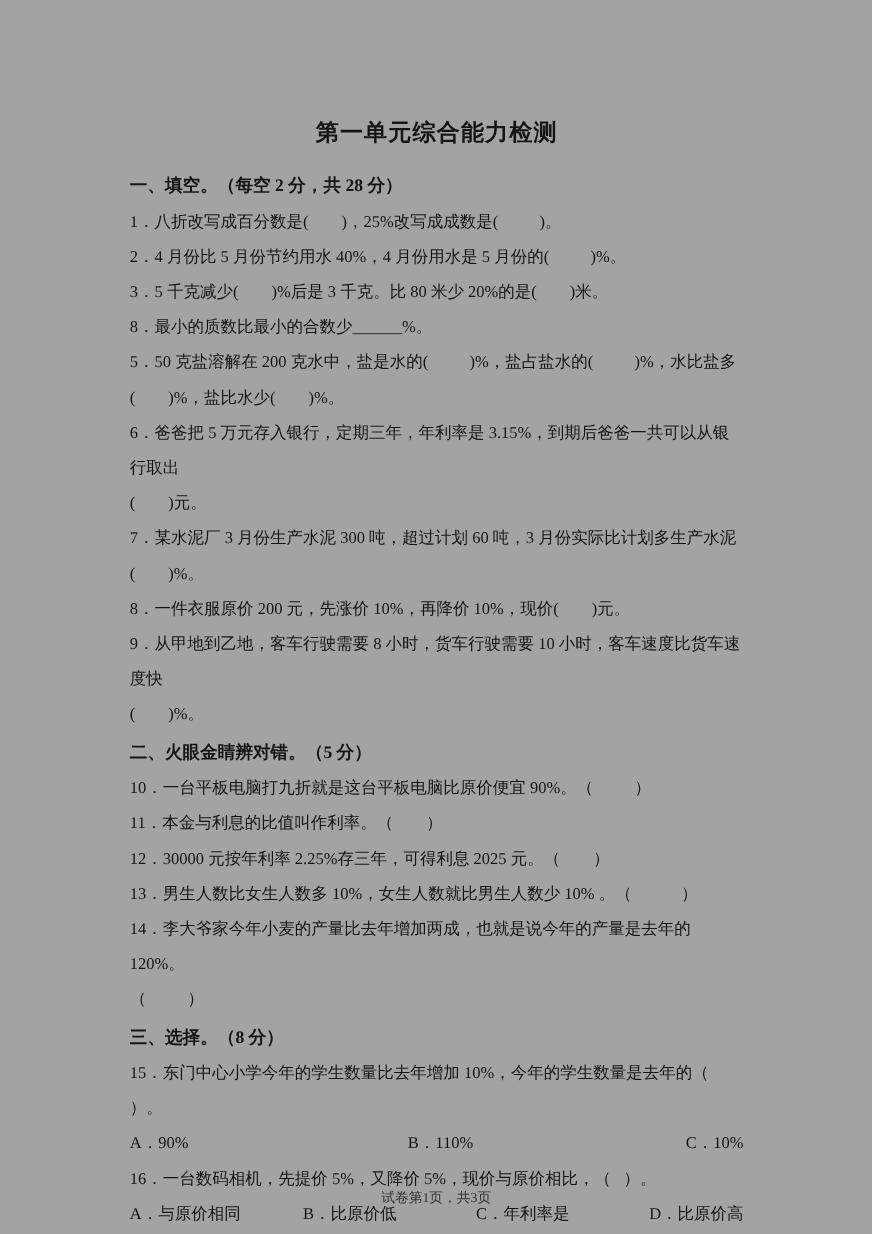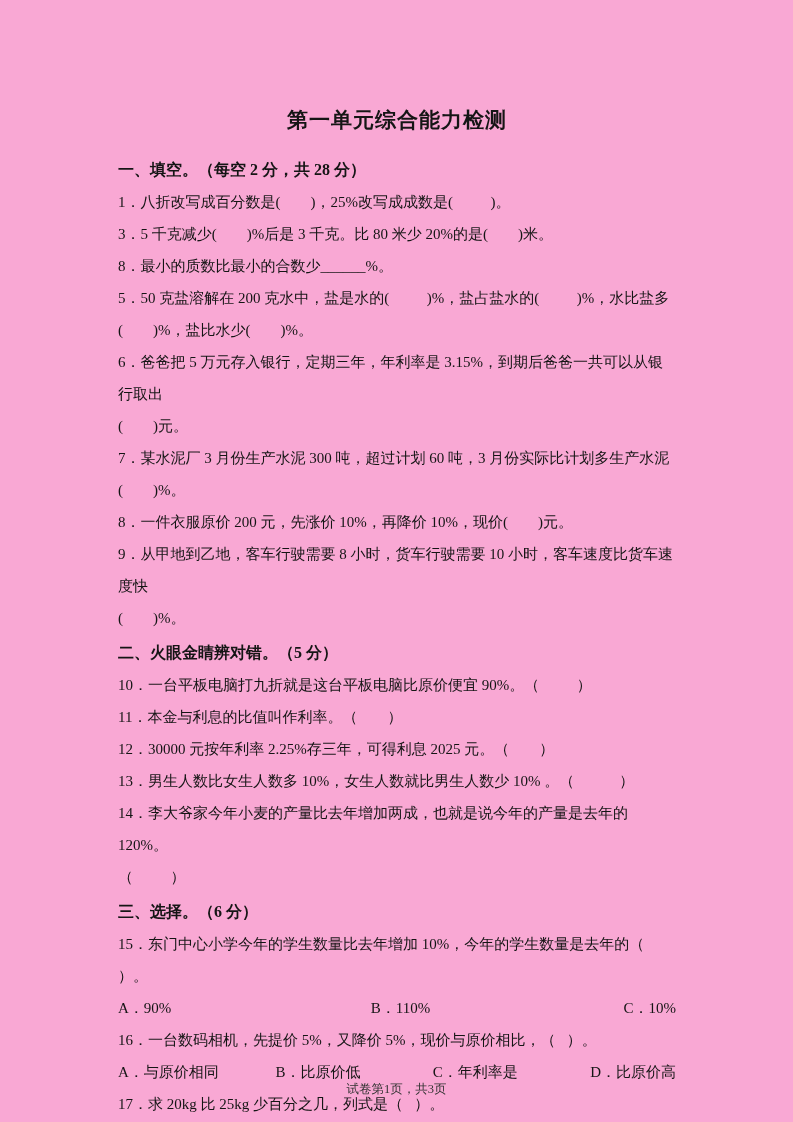--- a/index.html
+++ b/index.html
@@ -1,21 +1,21 @@
 <!DOCTYPE html>
 <html><head>
 <meta charset="utf-8">
 <style>
   * { box-sizing: border-box; }
   html, body { margin: 0; padding: 0; background: #ffffff; }
   .page {
     width: 793px;
     height: 1122px;
     position: relative;
-    background: #f9a8d4;
+    background: #a3a3a3;
     color: #151515;
     font-family: "Liberation Serif", "DejaVu Serif", serif;
     font-size: 15px;
     padding: 106px 117px 60px 118px;
     overflow: hidden;
   }
   .title {
     text-align: center;
     font-size: 21px;
     font-weight: 700;
@@ -52,20 +52,21 @@
 </head>
 <body>
 
 <div class="page">
 
   <h1 class="title">第一单元综合能力检测</h1>
 
   <div>
     <div class="section-heading">一、填空。（每空 2 分，共 28 分）</div>
     <div class="line">1．八折改写成百分数是(        )，25%改写成成数是(          )。</div>
+    <div class="line">2．4 月份比 5 月份节约用水 40%，4 月份用水是 5 月份的(          )%。</div>
     <div class="line">3．5 千克减少(        )%后是 3 千克。比 80 米少 20%的是(        )米。</div>
     <div class="line">8．最小的质数比最小的合数少______%。</div>
     <div class="line">5．50 克盐溶解在 200 克水中，盐是水的(          )%，盐占盐水的(          )%，水比盐多</div>
     <div class="line">(        )%，盐比水少(        )%。</div>
     <div class="line">6．爸爸把 5 万元存入银行，定期三年，年利率是 3.15%，到期后爸爸一共可以从银行取出</div>
     <div class="line">(        )元。</div>
     <div class="line">7．某水泥厂 3 月份生产水泥 300 吨，超过计划 60 吨，3 月份实际比计划多生产水泥</div>
     <div class="line">(        )%。</div>
     <div class="line">8．一件衣服原价 200 元，先涨价 10%，再降价 10%，现价(        )元。</div>
     <div class="line">9．从甲地到乙地，客车行驶需要 8 小时，货车行驶需要 10 小时，客车速度比货车速度快</div>
@@ -76,21 +77,21 @@
     <div class="section-heading">二、火眼金睛辨对错。（5 分）</div>
     <div class="line">10．一台平板电脑打九折就是这台平板电脑比原价便宜 90%。（          ）</div>
     <div class="line">11．本金与利息的比值叫作利率。（        ）</div>
     <div class="line">12．30000 元按年利率 2.25%存三年，可得利息 2025 元。（        ）</div>
     <div class="line">13．男生人数比女生人数多 10%，女生人数就比男生人数少 10% 。（            ）</div>
     <div class="line">14．李大爷家今年小麦的产量比去年增加两成，也就是说今年的产量是去年的 120%。</div>
     <div class="line">（          ）</div>
   </div>
 
   <div>
-    <div class="section-heading">三、选择。（6 分）</div>
+    <div class="section-heading">三、选择。（8 分）</div>
 
     <div class="line">15．东门中心小学今年的学生数量比去年增加 10%，今年的学生数量是去年的（  ）。</div>
     <div class="line options">
       <span class="opt opt3">A．90%</span>
       <span class="opt opt3">B．110%</span>
       <span class="opt last">C．10%</span>
     </div>
 
     <div class="line">16．一台数码相机，先提价 5%，又降价 5%，现价与原价相比，（   ）。</div>
     <div class="line options">

